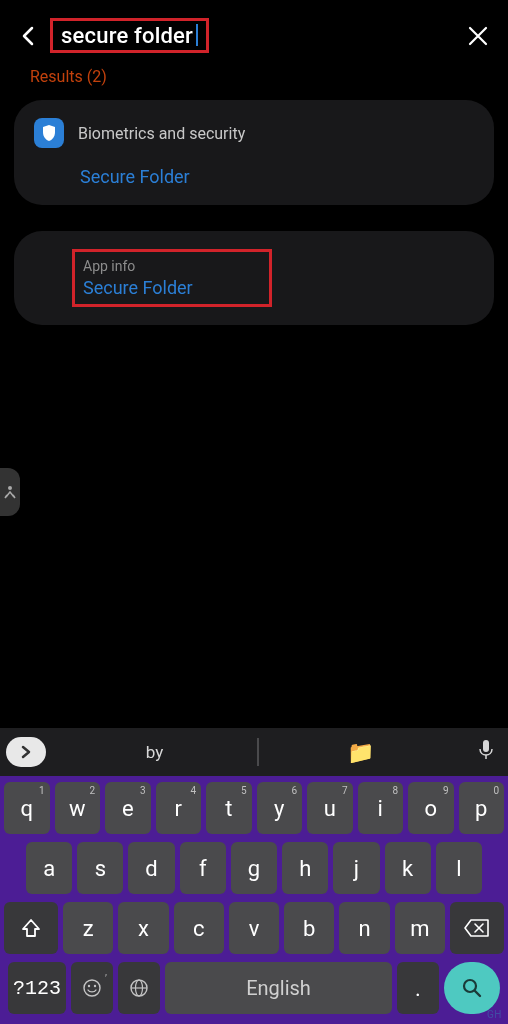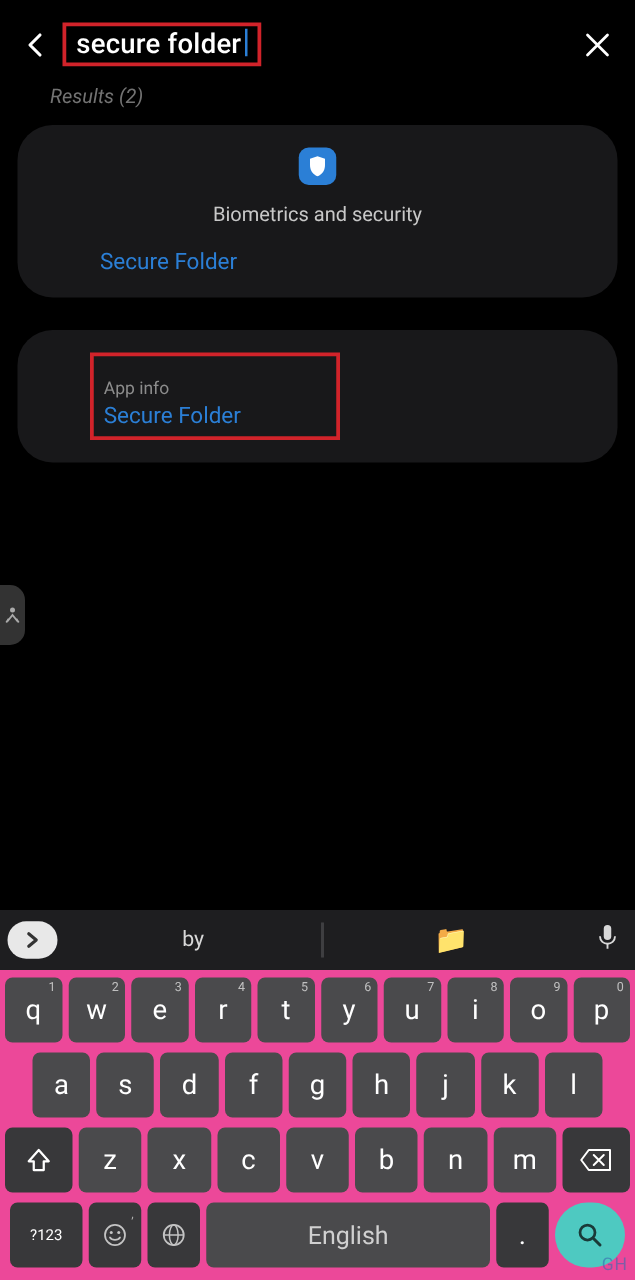--- a/index.html
+++ b/index.html
@@ -6,60 +6,60 @@
 html, body { width: 508px; height: 1024px; background: #000; color: #fff; overflow: hidden; position: relative; }
 
 .search-header { display: flex; align-items: center; padding: 18px 16px 14px 16px; gap: 10px; }
 .back-btn { width: 24px; height: 24px; display: flex; align-items: center; justify-content: center; cursor: pointer; }
 .search-input-wrap { flex: 1; position: relative; }
 .search-input-box { border: 3px solid #d1232a; padding: 2px 8px; display: inline-block; position: relative; }
 .search-text { font-size: 22px; font-weight: 500; color: #fff; letter-spacing: 0.2px; }
 .cursor-line { display: inline-block; width: 2px; height: 22px; background: #2b7fd6; margin-left: 3px; vertical-align: -3px; }
 .clear-btn { width: 28px; height: 28px; display: flex; align-items: center; justify-content: center; cursor: pointer; }
 
-.results-count { padding: 0 30px 14px 40px; font-size: 16px; color: #737373; font-style: italic; }
+.results-count { padding: 0 30px 14px 30px; font-size: 16px; color: #c2410c; }
 
 .result-card { background: #18181a; border-radius: 28px; margin: 0 14px 26px 14px; padding: 18px 20px; }
-.card-header { display: flex; align-items: center; gap: 14px; margin-bottom: 18px; flex-direction: column; }
+.card-header { display: flex; align-items: center; gap: 14px; margin-bottom: 18px; }
 .icon-badge { width: 30px; height: 30px; border-radius: 8px; display: flex; align-items: center; justify-content: center; }
 .icon-badge.blue { background: #2b7fd6; }
 .icon-badge.purple { background: #6a5dd6; }
 .card-title { font-size: 16px; color: #c8c8c8; }
 .subitem { padding-left: 46px; }
-.subitem-label { font-size: 14px; color: #8c8c8c; margin-bottom: 3px; margin-top: 12px; }
+.subitem-label { font-size: 14px; color: #8c8c8c; margin-bottom: 3px; }
 .subitem-link { font-size: 18px; color: #2b7fd6; }
 .highlight-box { border: 3px solid #d1232a; padding: 6px 8px; margin-left: -8px; display: inline-block; min-width: 200px; }
 
 .side-tab { position: absolute; left: 0; top: 468px; width: 20px; height: 48px; background: #333; border-radius: 0 12px 12px 0; display: flex; align-items: center; justify-content: center; }
 
-.keyboard { position: absolute; bottom: 0; left: 0; right: 0; background: #ec4899; }
+.keyboard { position: absolute; bottom: 0; left: 0; right: 0; background: #4c1d95; }
 .suggest-row { display: flex; align-items: center; height: 48px; background: #1e1e20; }
 .suggest-chevron { width: 40px; height: 30px; background: #e8e8e8; border-radius: 15px; margin: 0 6px; display: flex; align-items: center; justify-content: center; cursor: pointer; }
 .suggest-cell { flex: 1; text-align: center; font-size: 17px; color: #d8d8d8; padding: 0 4px; cursor: pointer; position: relative; }
 .suggest-div { width: 1px; height: 28px; background: #4a4a4c; }
 .folder-emoji { font-size: 22px; }
 .mic-cell { width: 44px; text-align: center; cursor: pointer; }
 
 .key-rows { padding: 6px 4px 10px 4px; }
 .keyrow { display: flex; gap: 5px; margin-bottom: 8px; justify-content: center; }
 .key { background: #4a4a4c; border-radius: 6px; height: 52px; flex: 1; display: flex; align-items: center; justify-content: center; font-size: 22px; color: #fff; position: relative; cursor: pointer; }
 .key .digit { position: absolute; top: 3px; right: 5px; font-size: 10px; color: #c0c0c0; }
 .key.dark { background: #38383a; }
 .row2 { padding: 0 22px; }
 .keyrow .wide-shift { flex: 0 0 54px; }
 .keyrow .wide-bksp { flex: 0 0 54px; }
 .bottomrow { display: flex; gap: 5px; padding: 0 4px; }
-.key.sym { flex: 0 0 58px; font-size: 12px; }
+.key.sym { flex: 0 0 58px; font-size: 20px; font-family: Liberation Mono, monospace; }
 .key.small { flex: 0 0 42px; }
 .key.space { flex: 1; font-size: 20px; color: #d0d0d0; }
 .key.search { flex: 0 0 56px; background: #4ec9c1; border-radius: 28px; }
 .key .tiny-label { position: absolute; top: 4px; right: 6px; font-size: 10px; color: #b0b0b0; }
 .key.emoji svg, .key.globe svg { opacity: .85; }
 
-.watermark { position: absolute; right: 6px; bottom: 4px; font-size: 14px; color: #3a6ab0; opacity: .6; letter-spacing: .5px; margin-top: 39px; }
+.watermark { position: absolute; right: 6px; bottom: 4px; font-size: 10px; color: #3a6ab0; opacity: .6; letter-spacing: .5px; margin-top: 39px; }
 </style>
 </head>
 <body>
 
 <div class="search-header">
   <div class="back-btn">
     <svg width="14" height="20" viewBox="0 0 14 20">
         <path d="M11 2 L3 10 L11 18" stroke="#fff" stroke-width="2.5" fill="none" stroke-linecap="round" stroke-linejoin="round"></path>
       </svg>
   </div>

